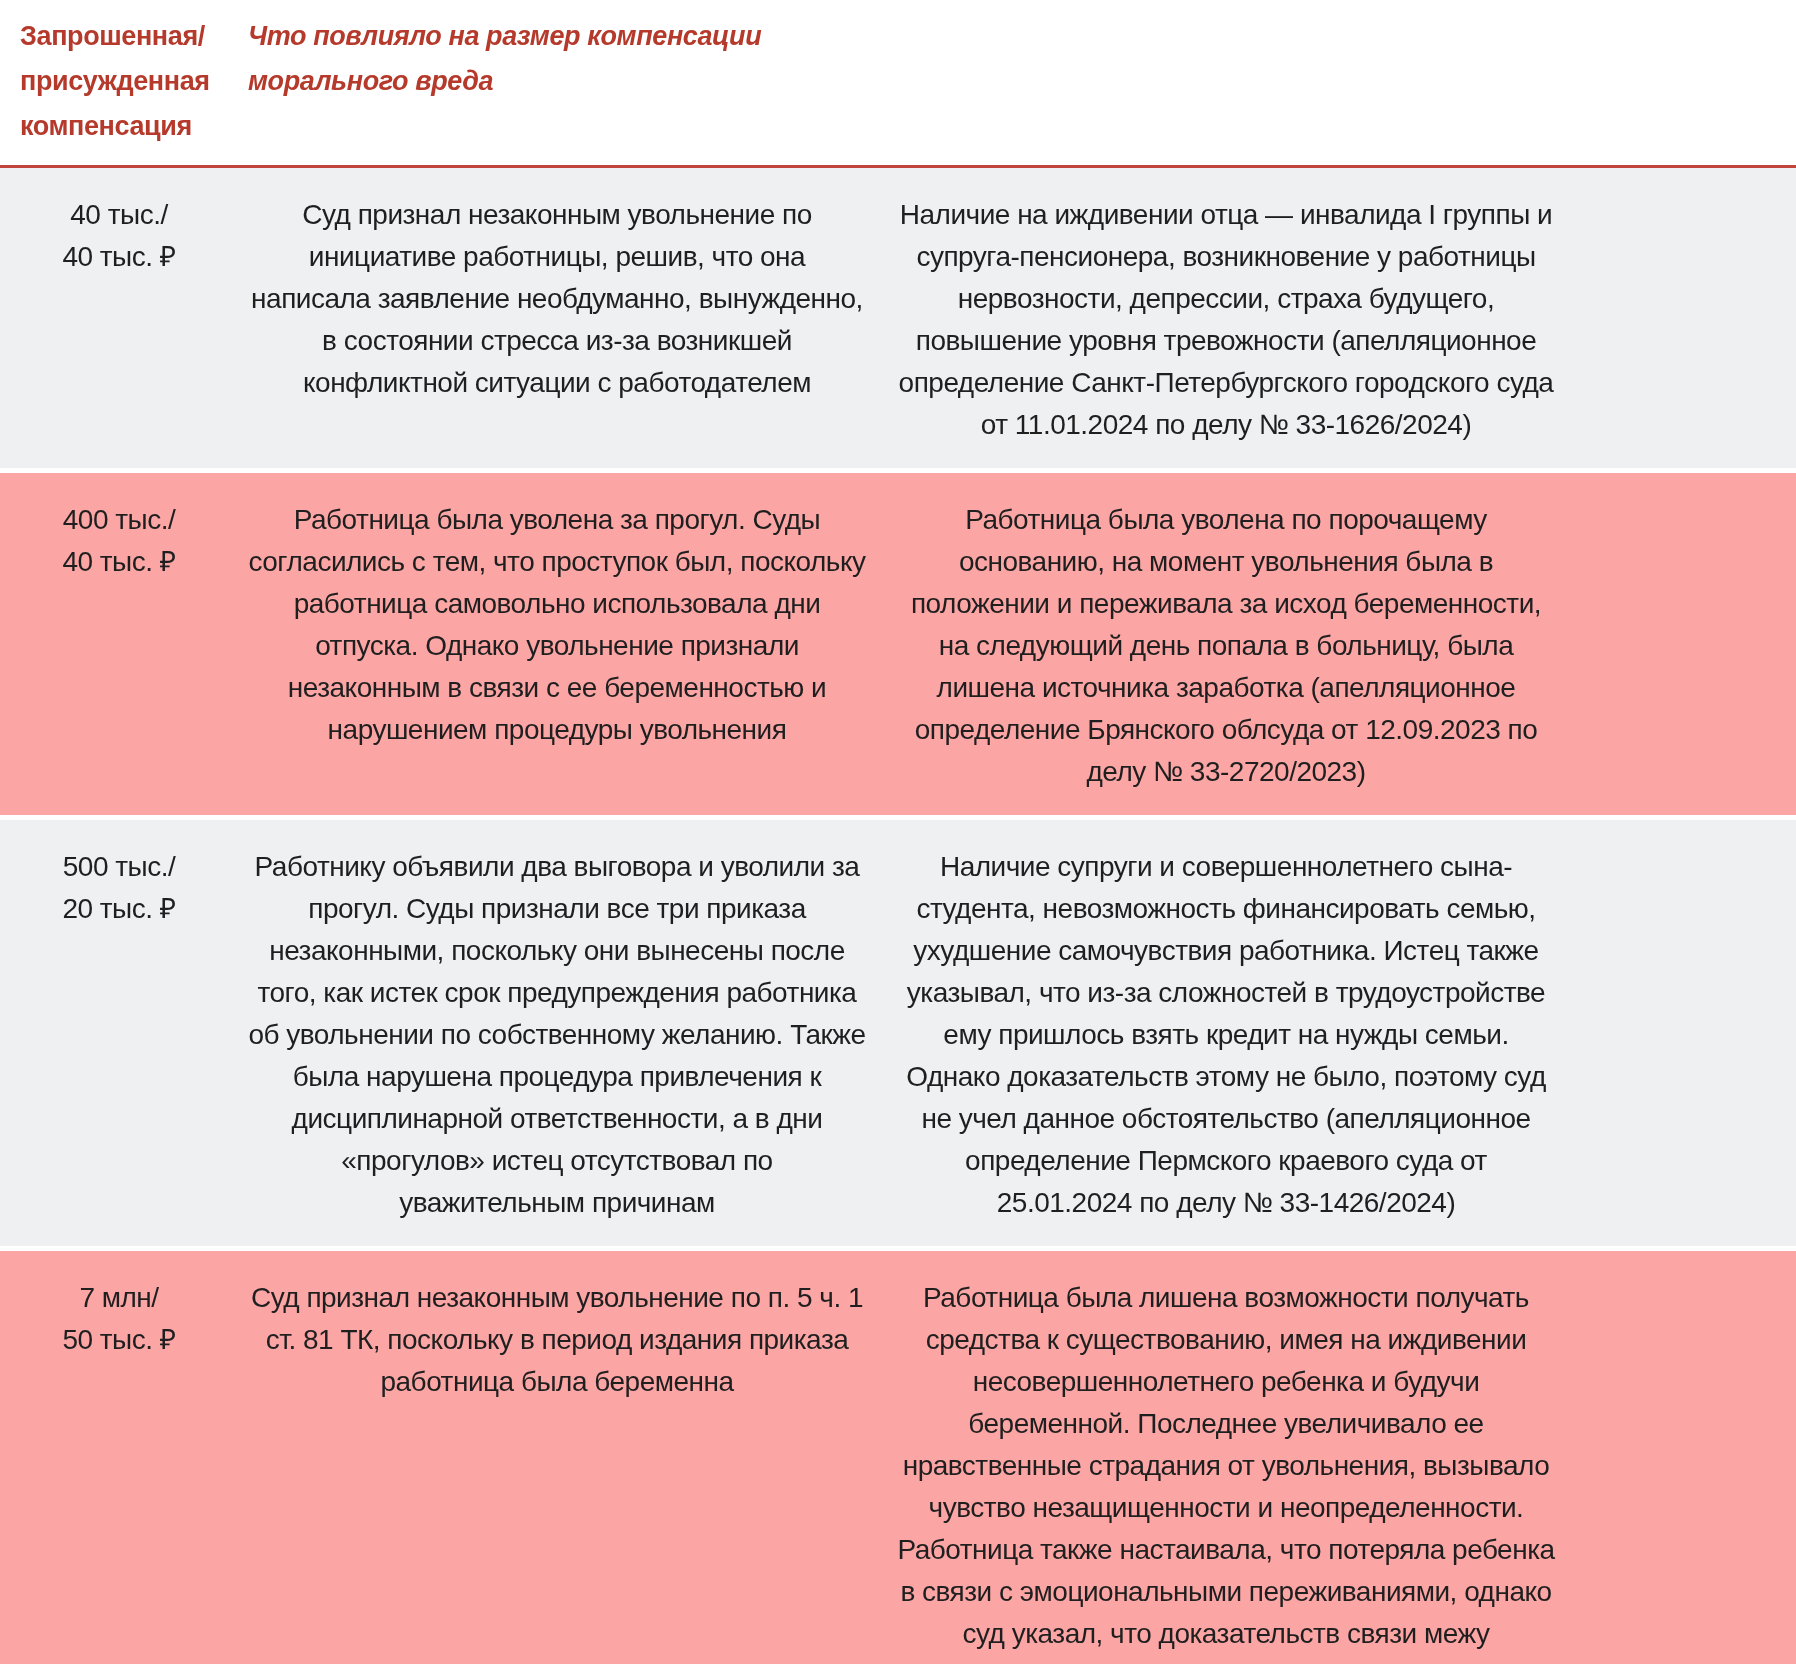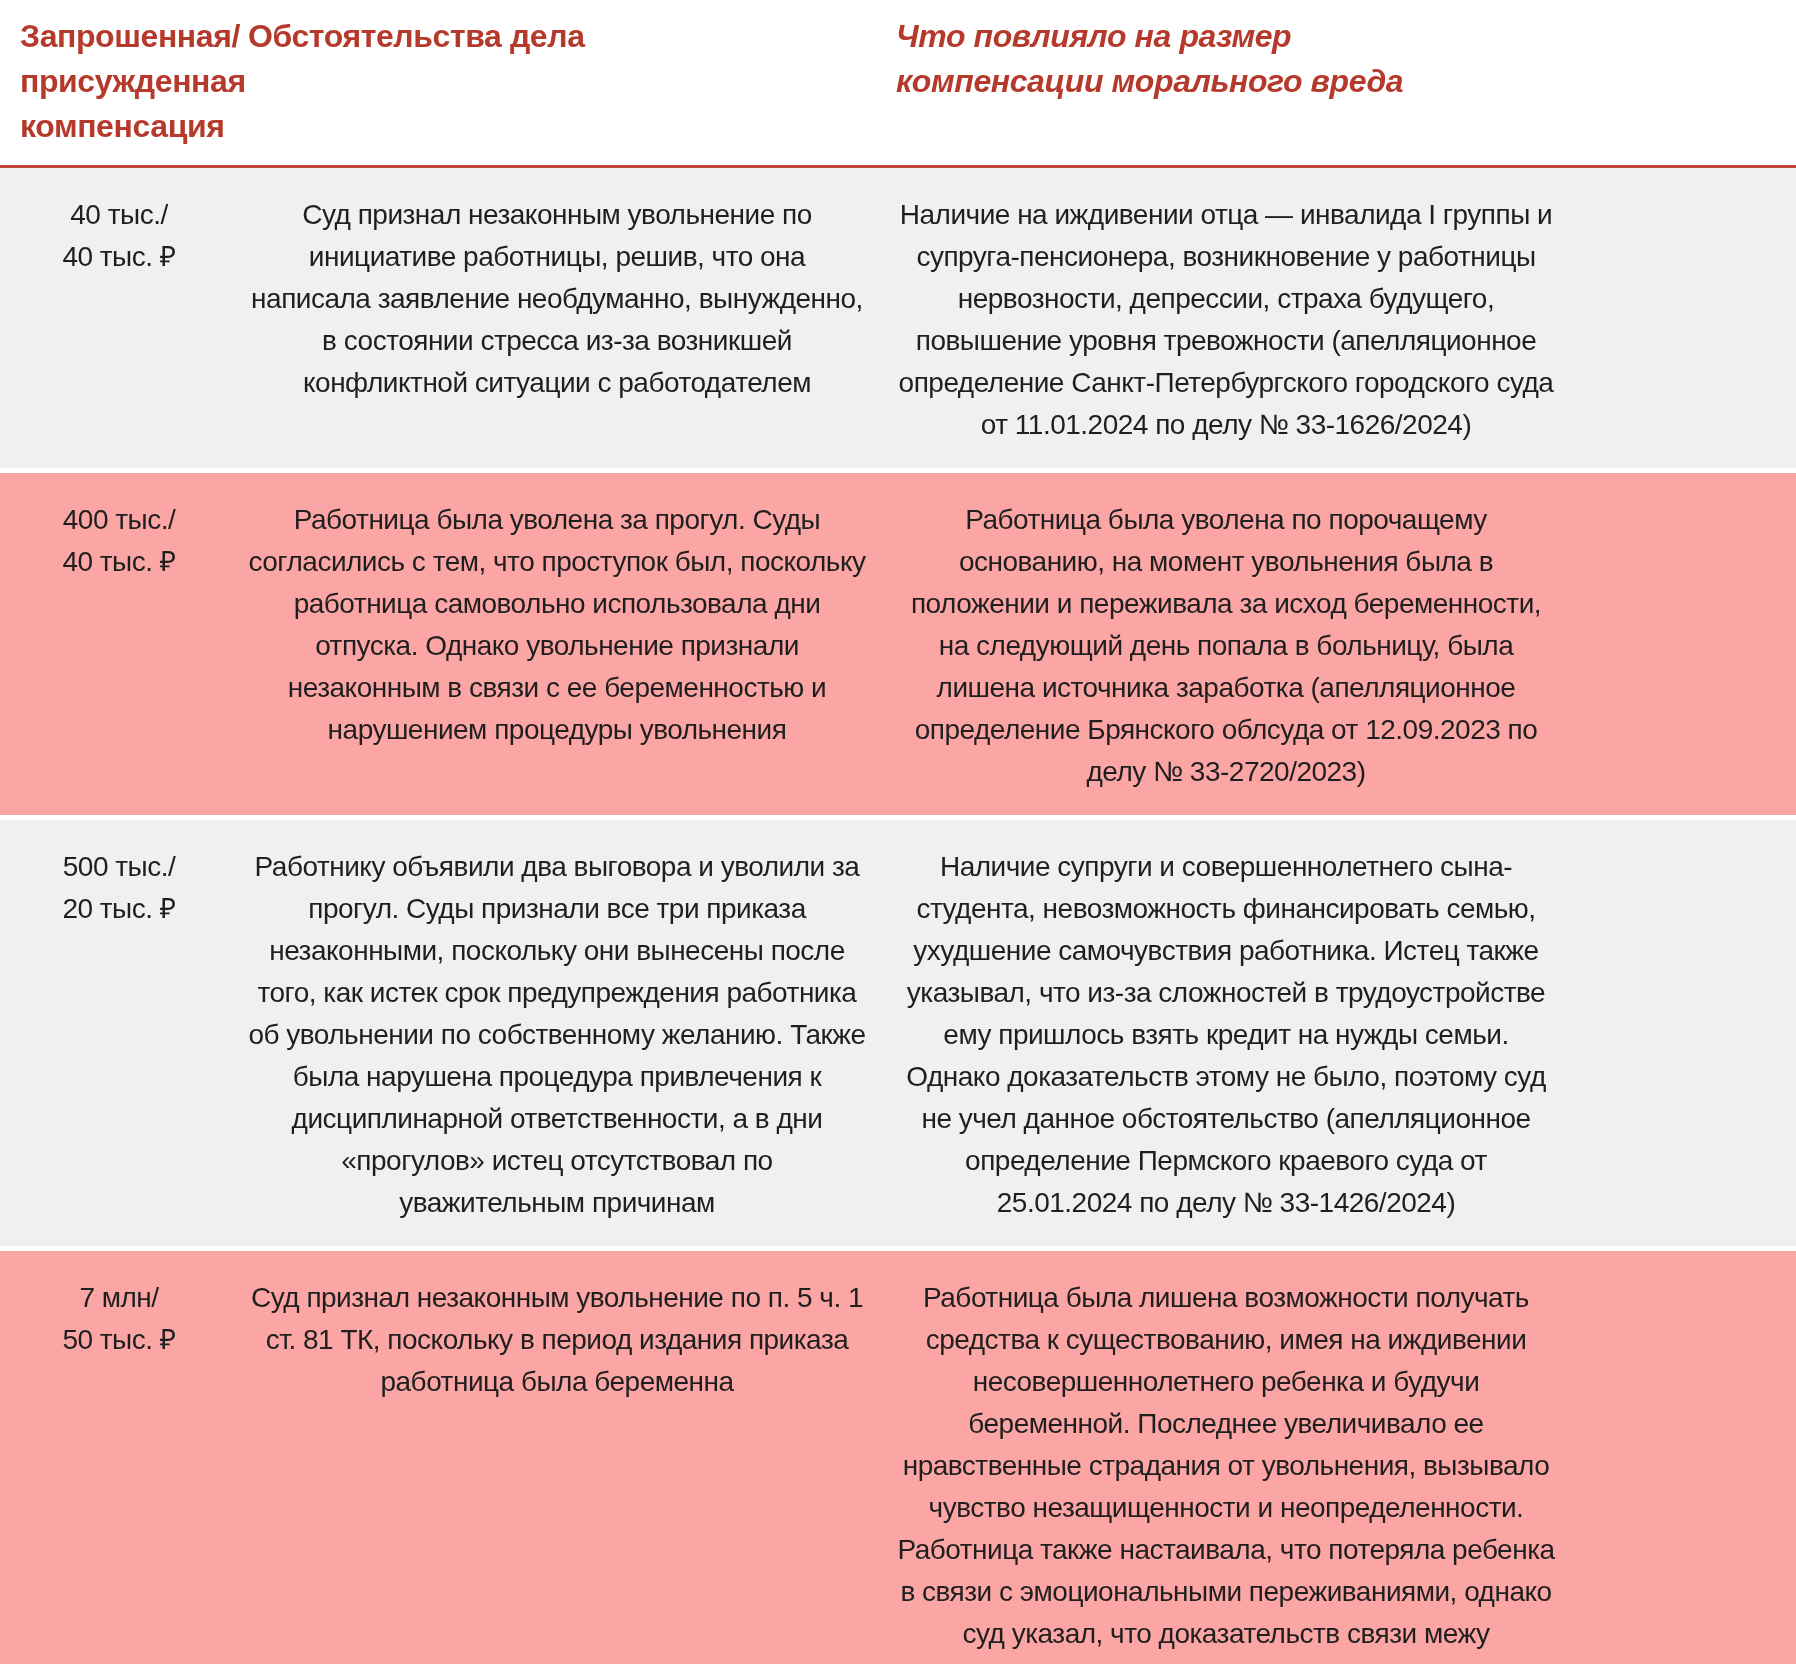--- a/index.html
+++ b/index.html
@@ -19,21 +19,21 @@
     box-sizing: border-box;
   }
   .header-row {
     padding: 14px 20px 16px 20px;
     border-bottom: 3px solid #c0453b;
     background: #ffffff;
   }
   .header-cell {
     color: #b53a2c;
     font-weight: bold;
-    font-size: 32px;
+    font-size: 27px;
     line-height: 45px;
     letter-spacing: -0.4px;
     padding-right: 24px;
   }
   .header-cell.third { max-width: 600px; font-style: italic; }
   .row {
     padding: 26px 20px 22px 20px;
     margin-bottom: 5px;
     text-align: center;
   }
@@ -53,21 +53,20 @@
   .cell.factors { max-width: 690px; }
   .comp-line { display: block; }
 </style>
 </head>
 <body>
 
 <div class="page">
 
   <div class="grid header-row">
     <div class="header-cell">Запрошенная/ присужденная компенсация</div>
-    <div class="header-cell">Обстоятельства дела</div>
     <div class="header-cell third">Что повлияло на размер компенсации морального вреда</div>
   </div>
 
   <div class="grid row light r1">
     <div class="cell">
       <span class="comp-line">40 тыс./</span>
       <span class="comp-line">40 тыс. ₽</span>
     </div>
     <div class="cell">Суд признал незаконным увольнение по инициативе работницы, решив, что она написала заявление необдуманно, вынужденно, в состоянии стресса из-за возникшей конфликтной ситуации с работодателем</div>
     <div class="cell factors">Наличие на иждивении отца — инвалида I группы и супруга-пенсионера, возникновение у работницы нервозности, депрессии, страха будущего, повышение уровня тревожности (апелляционное определение Санкт-Петербургского городского суда от 11.01.2024 по делу № 33-1626/2024)</div>

